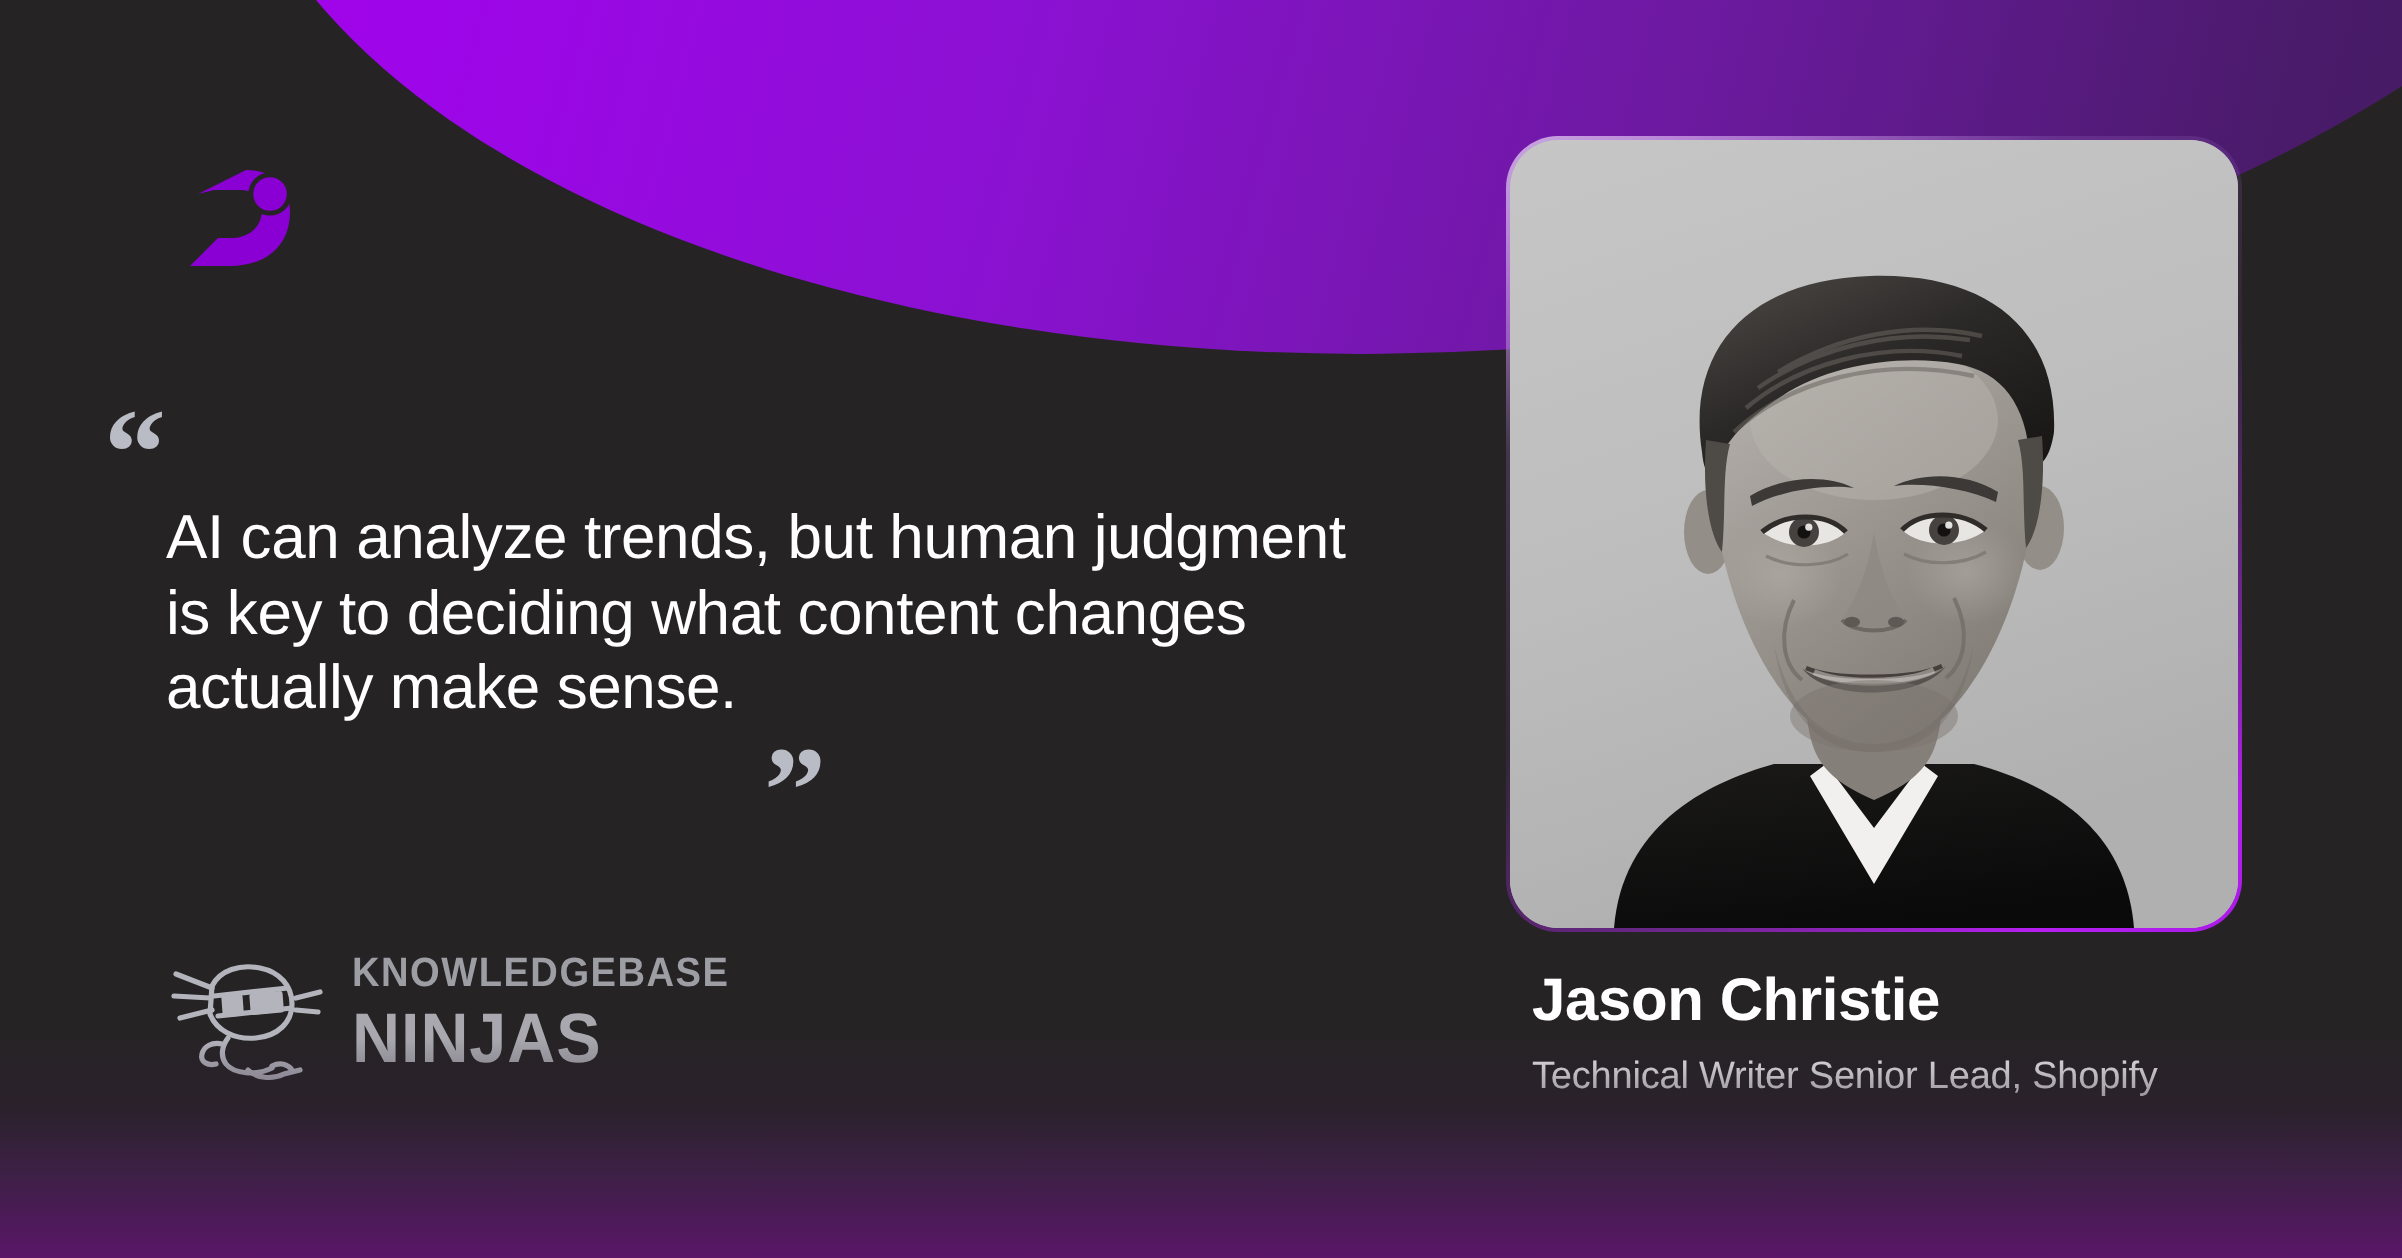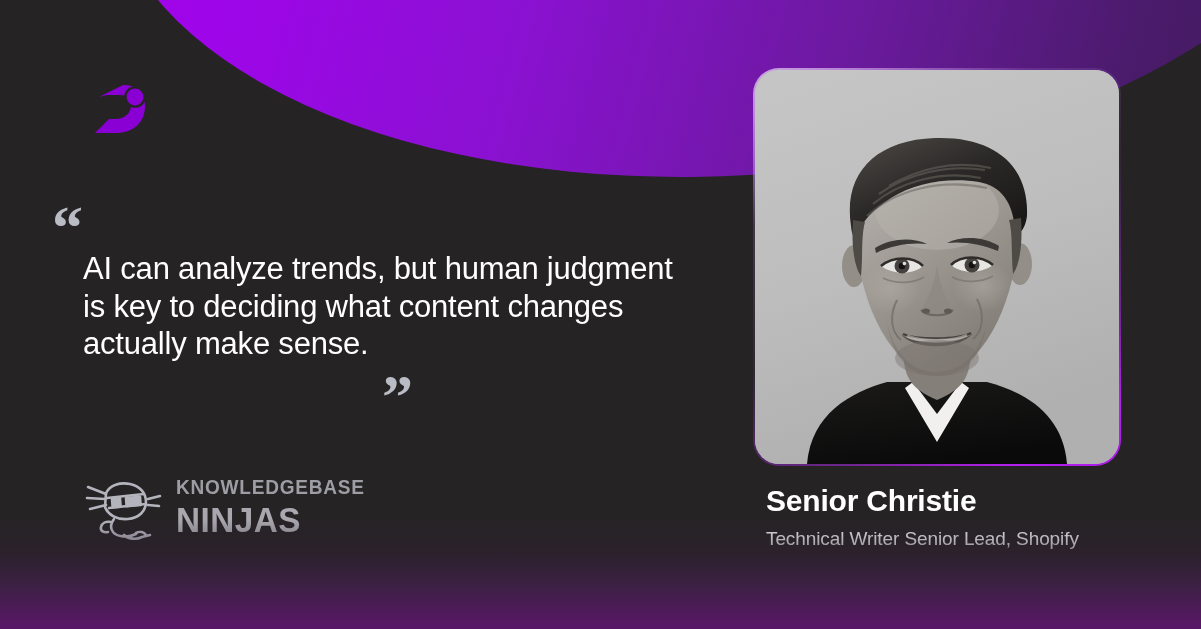--- a/index.html
+++ b/index.html
@@ -343,19 +343,19 @@
         </g>
 
         <ellipse cx="182" cy="288" rx="42" ry="18" fill="#7a746e" opacity="0.45"></ellipse>
         <path d="M132 252 C140 288 160 302 182 302 C204 302 224 288 232 252
                  C226 292 206 306 182 306 C158 306 138 292 132 252 Z" fill="#6f6a64" opacity="0.35"></path>
       </svg>
     </div>
   </div>
 
   <div class="attribution">
-    <div class="person-name">Senior Christie</div>
+    <div class="person-name">Jason Christie</div>
     <div class="person-title">Technical Writer Senior Lead, Shopify</div>
   </div>
 
   <div class="bottom-glow"></div>
 
 </div>
 
 </body></html>

